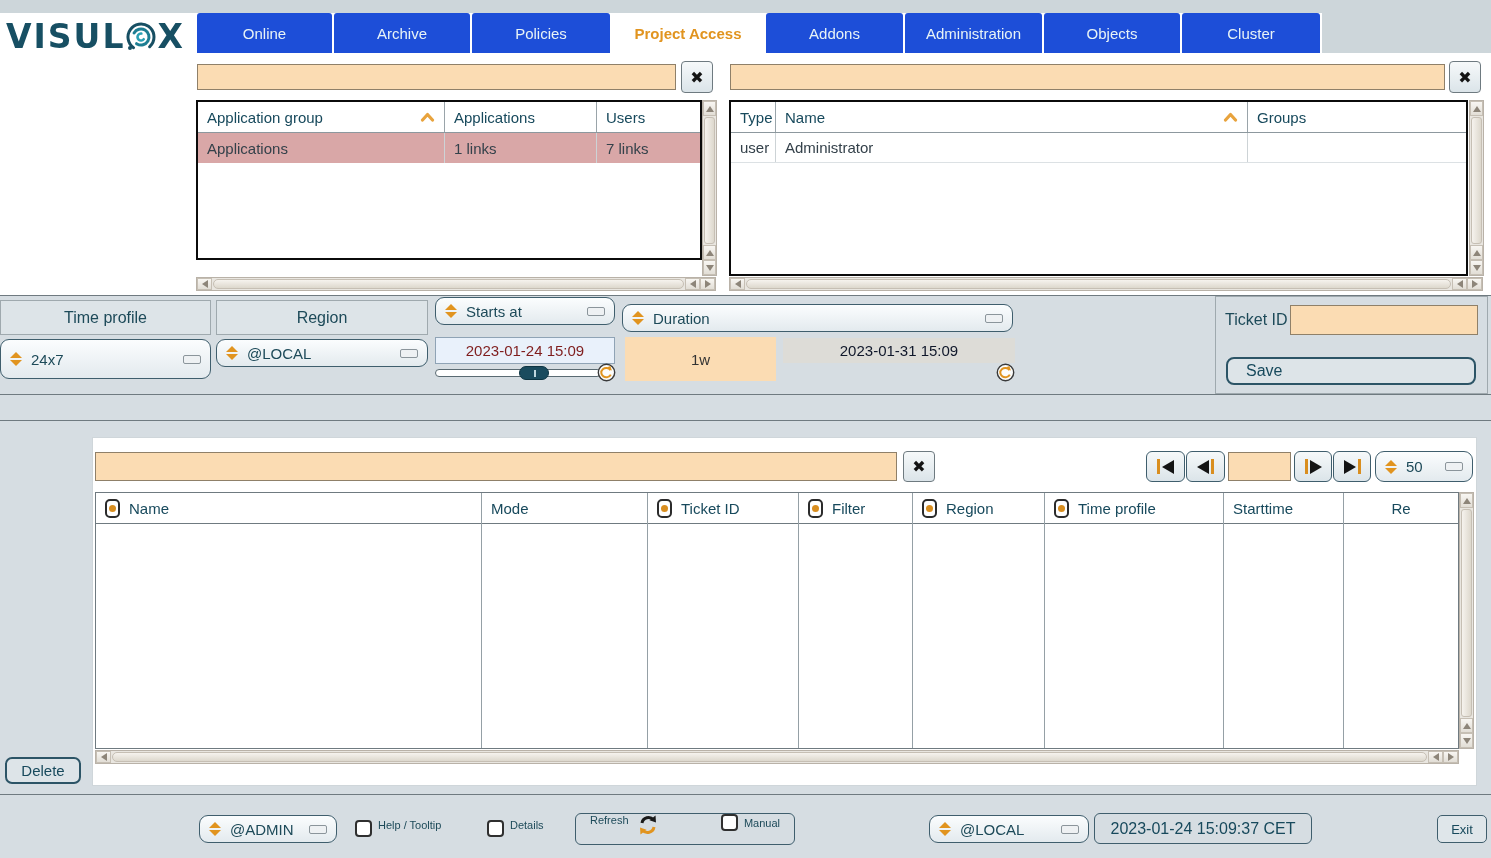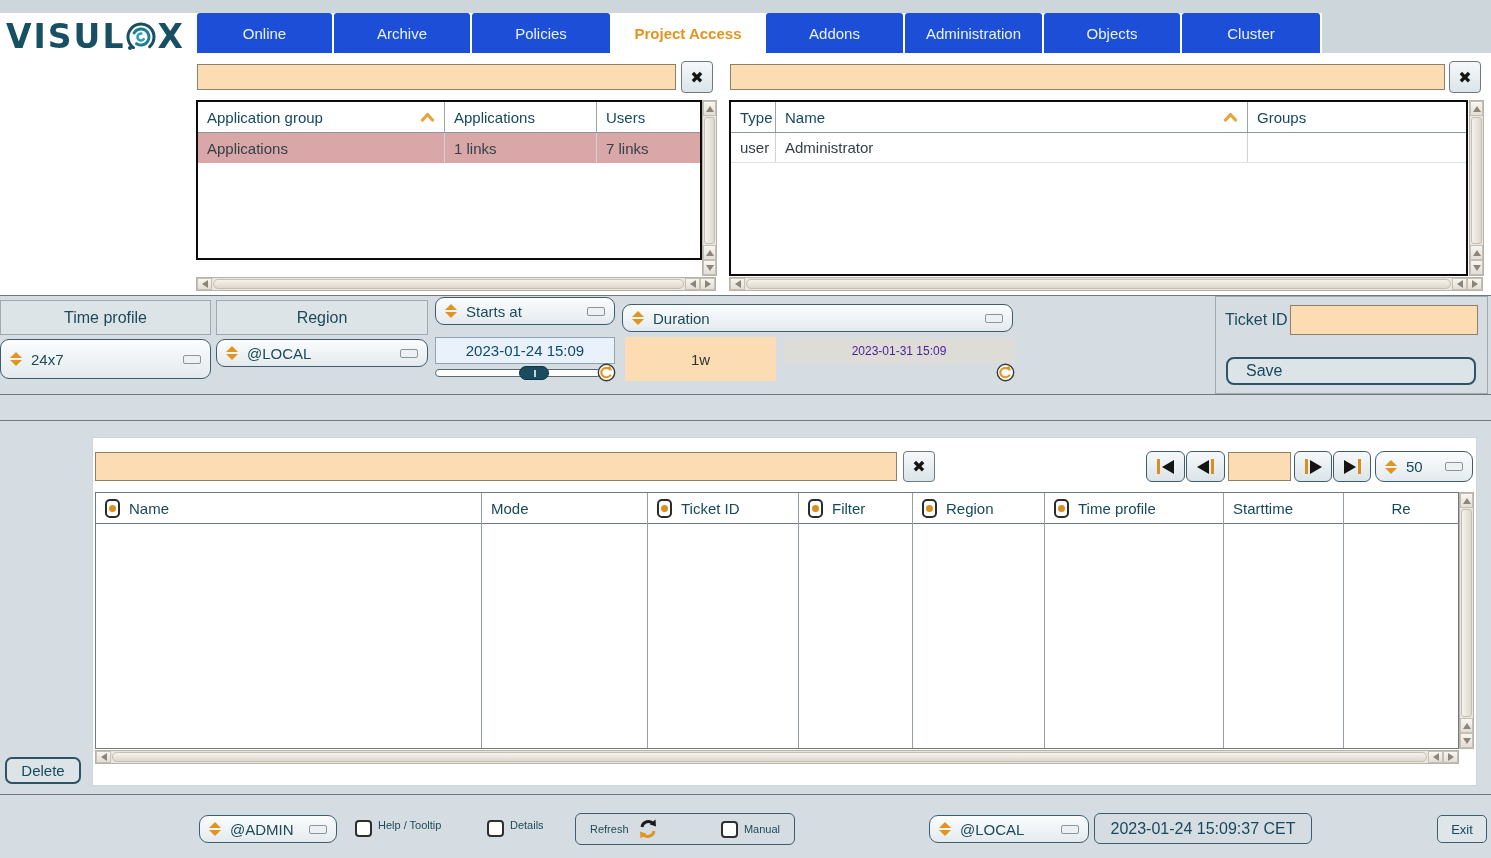--- a/index.html
+++ b/index.html
@@ -79,23 +79,23 @@
   .diamond{display:flex;flex-direction:column;gap:2px;align-items:center;flex:none}
   .diamond i{display:block;width:0;height:0;border-left:6px solid transparent;border-right:6px solid transparent}
   .diamond .u{border-bottom:6px solid #e1941f}
   .diamond .d{border-top:6px solid #e1941f}
   .minibar{width:18px;height:9px;background:#eef1f3;border:1px solid #8b959b;border-radius:2px;flex:none}
   #sel-startsat{left:435px;top:297px;width:180px;height:28px}
   #sel-duration{left:622px;top:304px;width:391px;height:28px}
   #sel-timeprofile{left:0;top:339px;width:211px;height:40px}
   #sel-region{left:216px;top:339px;width:212px;height:28px}
 
-  #fld-start{left:435px;top:337px;width:180px;height:27px;background:#e9f1fb;border:1px solid #8fa3b5;display:flex;align-items:center;justify-content:center;font-size:15px;color:#0c4a6e}
+  #fld-start{left:435px;top:337px;width:180px;height:27px;background:#e9f1fb;border:1px solid #8fa3b5;display:flex;align-items:center;justify-content:center;font-size:15px;color:#7f1d1d}
   #box-duration{left:625px;top:337px;width:151px;height:44px;background:#fbdcb3;display:flex;align-items:center;justify-content:center;font-size:15px;color:#333}
-  #fld-end{left:783px;top:338px;width:232px;height:25px;background:#dddcd7;display:flex;align-items:center;justify-content:center;font-size:12px;color:#4c1d95}
+  #fld-end{left:783px;top:338px;width:232px;height:25px;background:#dddcd7;display:flex;align-items:center;justify-content:center;font-size:15px;color:#0f172a}
 
   #slider-track{left:435px;top:369px;width:166px;height:8px;background:#fff;border:1px solid #5a6a72;border-radius:4px}
   #slider-handle{left:519px;top:366px;width:30px;height:14px;background:#1a4b5e;border:1px solid #0d3442;border-radius:7px}
   #slider-handle::after{content:"";position:absolute;left:14px;top:3px;width:2px;height:7px;background:#bfd6de}
   #reset-start{left:597px;top:363px;width:19px;height:19px}
   #reset-end{left:996px;top:363px;width:19px;height:19px}
 
   #ticket-panel{left:1215px;top:296px;width:273px;height:98px;border:1px solid #9fa9ae}
   #ticket-label{left:1225px;top:311px;font-size:16px;color:#1d4a59}
   #ticket-input{left:1290px;top:305px;width:188px;height:30px}
@@ -126,21 +126,21 @@
   #btn-delete{left:5px;top:757px;width:76px;height:27px;border:2px solid #2c5466;border-radius:7px;background:#dde4e8;font-size:15px;color:#17495c;display:flex;align-items:center;justify-content:center;cursor:pointer}
 
   
   #sel-admin{left:199px;top:815px;width:138px;height:28px}
   .cb{width:17px;height:17px;border:2px solid #2f2f2f;border-radius:4px;background:#fff;cursor:pointer;flex:none}
   .flabel{font-size:11px;color:#1d4a59;white-space:nowrap}
   #cb-help{left:355px;top:820px}
   #lbl-help{left:378px;top:819px}
   #cb-details{left:487px;top:820px}
   #lbl-details{left:510px;top:819px}
-  #refresh-group{left:575px;top:813px;width:220px;height:32px;border:1px solid #3f5e6d;border-radius:6px;display:flex;align-items:center;padding:0 14px;gap:7px}
+  #refresh-group{left:575px;top:813px;width:220px;height:32px;border:1px solid #3f5e6d;border-radius:6px;display:flex;align-items:flex-start;padding:0 14px;gap:7px}
   #refresh-group .manual{margin-left:auto;display:flex;align-items:center;gap:6px}
   #sel-local{left:929px;top:815px;width:160px;height:28px}
   #clock-box{left:1094px;top:813px;width:218px;height:31px;border:1px solid #3f5e6d;border-radius:6px;display:flex;align-items:center;justify-content:center;font-size:16px;color:#17495c}
   #btn-exit{left:1437px;top:815px;width:50px;height:28px;border:1px solid #3f5e6d;border-radius:5px;background:#dfe6ea;font-size:13px;color:#17495c;display:flex;align-items:center;justify-content:center;cursor:pointer}
 </style>
 </head>
 <body>
 
 <div class="app">
 

